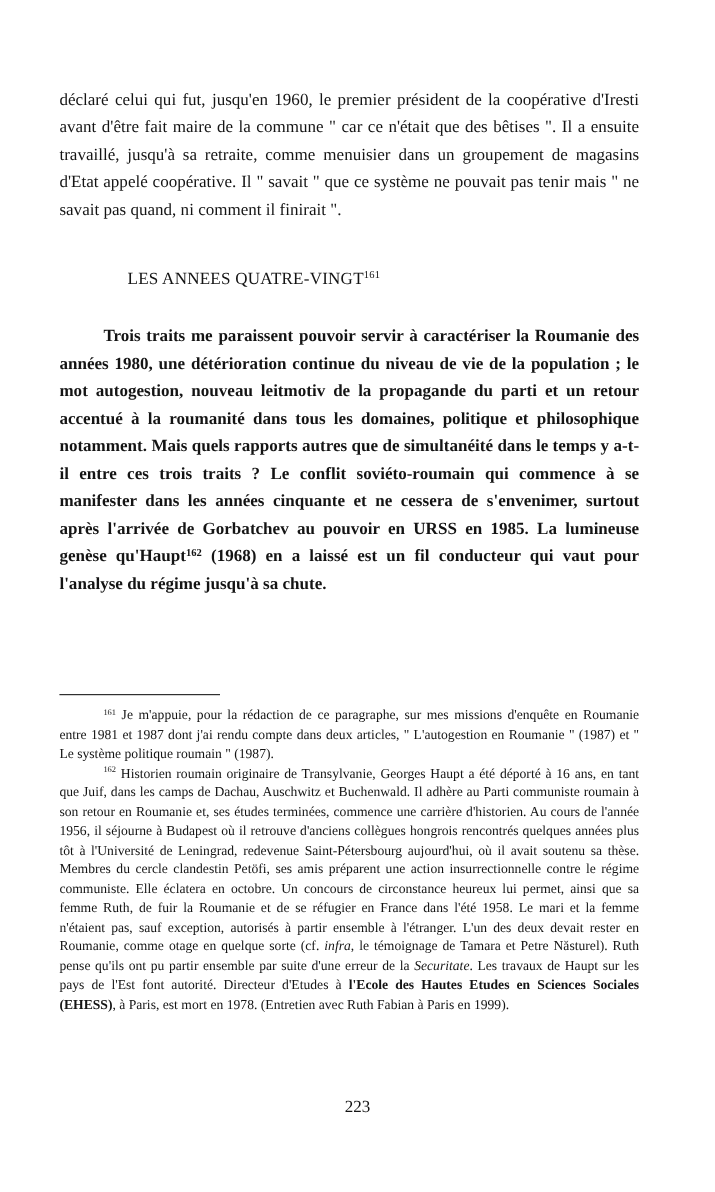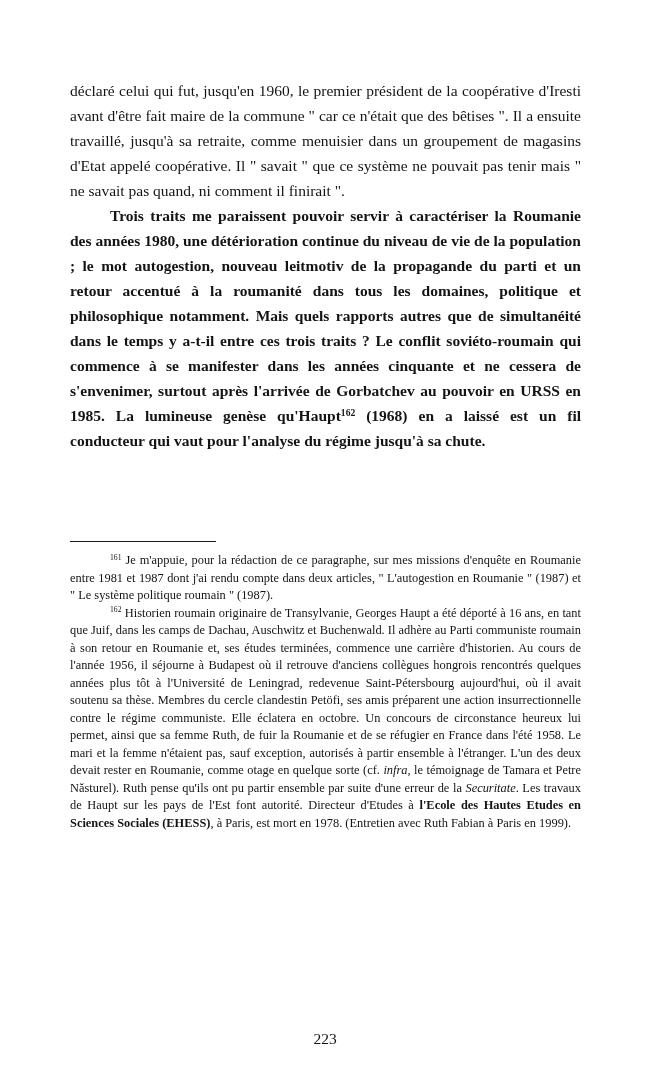--- a/index.html
+++ b/index.html
@@ -6,21 +6,21 @@
     margin: 0;
     padding: 0;
     background: #ffffff;
   }
   .page {
     width: 650px;
     height: 1084px;
     background: #ffffff;
     position: relative;
     box-sizing: border-box;
-    padding: 78px 69px 0 70px;
+    padding: 78px 69px 0 54px;
     font-family: "Liberation Serif", "DejaVu Serif", serif;
     color: #141414;
     overflow: hidden;
   }
   .para {
     font-size: 15.5px;
     line-height: 25px;
     text-align: justify;
     margin: 0;
   }
@@ -50,32 +50,33 @@
     text-align: justify;
   }
   .footnote {
     margin: 0;
     text-indent: 40px;
   }
   .page-number {
     position: absolute;
     left: 0;
     right: 0;
-    bottom: 36px;
+    bottom: 68px;
     text-align: center;
     font-size: 15.5px;
   }
 </style>
 </head>
 <body>
 
 <div class="page">
 
   <p class="para"><span>déclaré celui qui fut, jusqu'en 1960, le premier président de la coopérative d'Iresti avant d'être fait maire de la commune " car ce n'était que des bêtises ". Il a ensuite travaillé, jusqu'à sa retraite, comme menuisier dans un groupement de magasins d'Etat appelé coopérative. Il " savait " que ce système ne pouvait pas tenir mais " ne savait pas quand, ni comment il finirait ".</span></p>
 
+  <h2 class="heading"><span>LES ANNEES QUATRE-VINGT</span><sup>161</sup></h2>
 
   <p class="para indent"><span>Trois traits me paraissent pouvoir servir à caractériser la Roumanie des années 1980, une détérioration continue du niveau de vie de la population ; le mot autogestion, nouveau leitmotiv de la propagande du parti et un retour accentué à la roumanité dans tous les domaines, politique et philosophique notamment. Mais quels rapports autres que de simultanéité dans le temps y a-t-il entre ces trois traits ? Le conflit soviéto-roumain qui commence à se manifester dans les années cinquante et ne cessera de s'envenimer, surtout après l'arrivée de Gorbatchev au pouvoir en URSS en 1985. La lumineuse genèse qu'Haupt</span><sup>162</sup><span> (1968) en a laissé est un fil conducteur qui vaut pour l'analyse du régime jusqu'à sa chute.</span></p>
 
   <div class="footnote-sep"></div>
 
   <div class="footnotes">
     <p class="footnote"><sup>161</sup><span> Je m'appuie, pour la rédaction de ce paragraphe, sur mes missions d'enquête en Roumanie entre 1981 et 1987 dont j'ai rendu compte dans deux articles, " L'autogestion en Roumanie " (1987) et " Le système politique roumain " (1987).</span></p>
     <p class="footnote"><sup>162</sup><span> Historien roumain originaire de Transylvanie, Georges Haupt a été déporté à 16 ans, en tant que Juif, dans les camps de Dachau, Auschwitz et Buchenwald. Il adhère au Parti communiste roumain à son retour en Roumanie et, ses études terminées, commence une carrière d'historien. Au cours de l'année 1956, il séjourne à Budapest où il retrouve d'anciens collègues hongrois rencontrés quelques années plus tôt à l'Université de Leningrad, redevenue Saint-Pétersbourg aujourd'hui, où il avait soutenu sa thèse. Membres du cercle clandestin Petöfi, ses amis préparent une action insurrectionnelle contre le régime communiste. Elle éclatera en octobre. Un concours de circonstance heureux lui permet, ainsi que sa femme Ruth, de fuir la Roumanie et de se réfugier en France dans l'été 1958. Le mari et la femme n'étaient pas, sauf exception, autorisés à partir ensemble à l'étranger. L'un des deux devait rester en Roumanie, comme otage en quelque sorte (cf. </span><span style="font-style: italic;">infra</span><span>, le témoignage de Tamara et Petre Năsturel). Ruth pense qu'ils ont pu partir ensemble par suite d'une erreur de la </span><span style="font-style: italic;">Securitate</span><span>. Les travaux de Haupt sur les pays de l'Est font autorité. Directeur d'Etudes à </span><span style="font-weight: bold;">l'Ecole des Hautes Etudes en Sciences Sociales (EHESS)</span><span>, à Paris, est mort en 1978. (Entretien avec Ruth Fabian à Paris en 1999).</span></p>
   </div>
 

